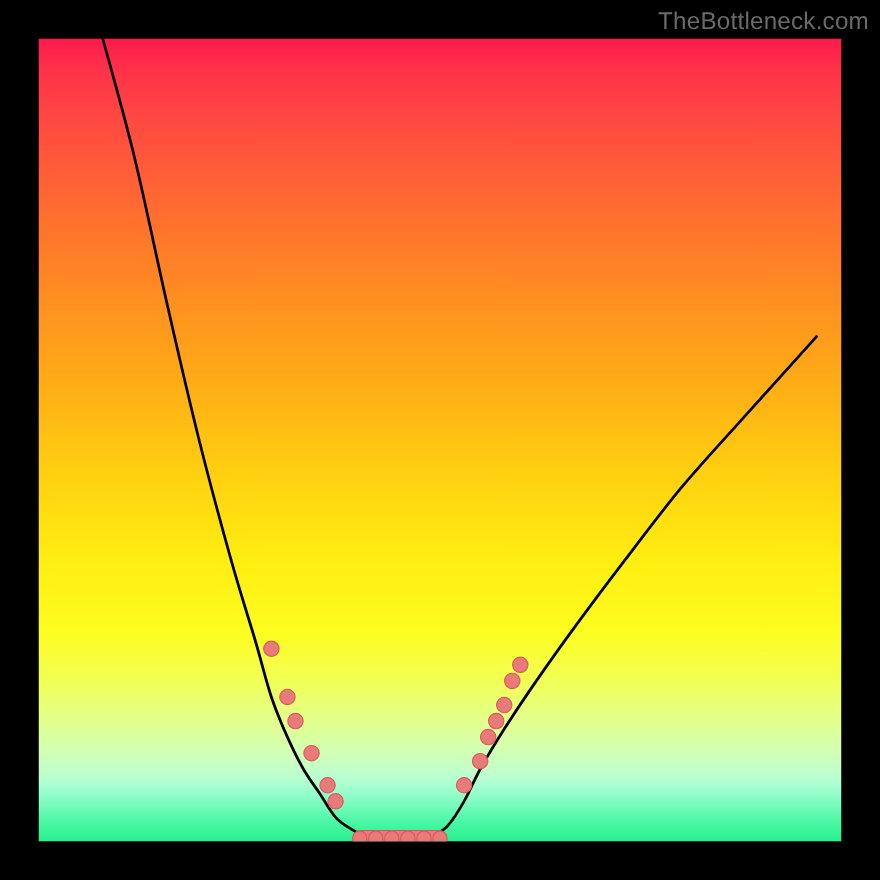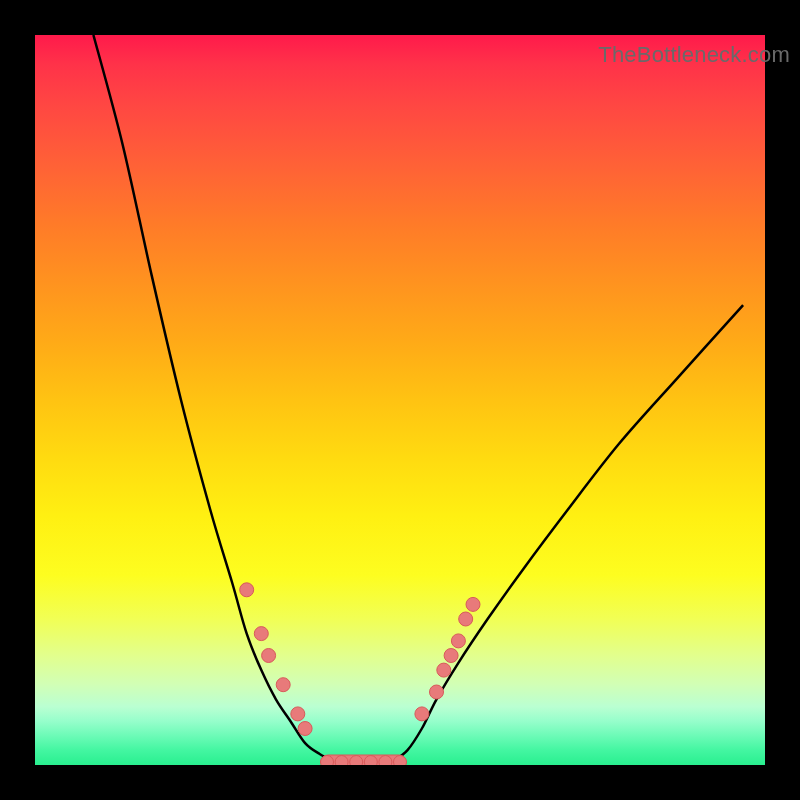--- a/index.html
+++ b/index.html
@@ -72,21 +72,20 @@
     stroke-width: 1;
   }
   .watermark {
     position: absolute;
     top: 6px;
     right: 10px;
     color: #6a6a6a;
     font-size: 22px;
     font-weight: 400;
     letter-spacing: 0.2px;
-    margin-top: 36px;
   }
 </style>
 </head>
 <body>
 
 <div class="frame">
   <div class="plot-area">
     <div class="gradient"></div>
     <svg class="curves" viewBox="0 0 730 730" preserveAspectRatio="none">
       <path id="curve-left" class="curve-path" d="M 58.4 0.0 C 63.3 18.3, 77.9 69.3, 87.6 109.5 C 97.3 149.7, 107.1 198.3, 116.8 240.9 C 126.5 283.5, 136.3 326.1, 146.0 365.0 C 155.7 403.9, 166.7 444.1, 175.2 474.5 C 183.7 504.9, 191.0 526.8, 197.1 547.5 C 203.2 568.2, 206.8 584.0, 211.7 598.6 C 216.6 613.2, 221.4 624.2, 226.3 635.1 C 231.2 646.0, 236.0 655.8, 240.9 664.3 C 245.8 672.8, 250.6 678.9, 255.5 686.2 C 260.4 693.5, 265.2 702.6, 270.1 708.1 C 275.0 713.6, 279.8 716.0, 284.7 719.0 C 289.6 722.1, 296.9 725.1, 299.3 726.4"></path>

